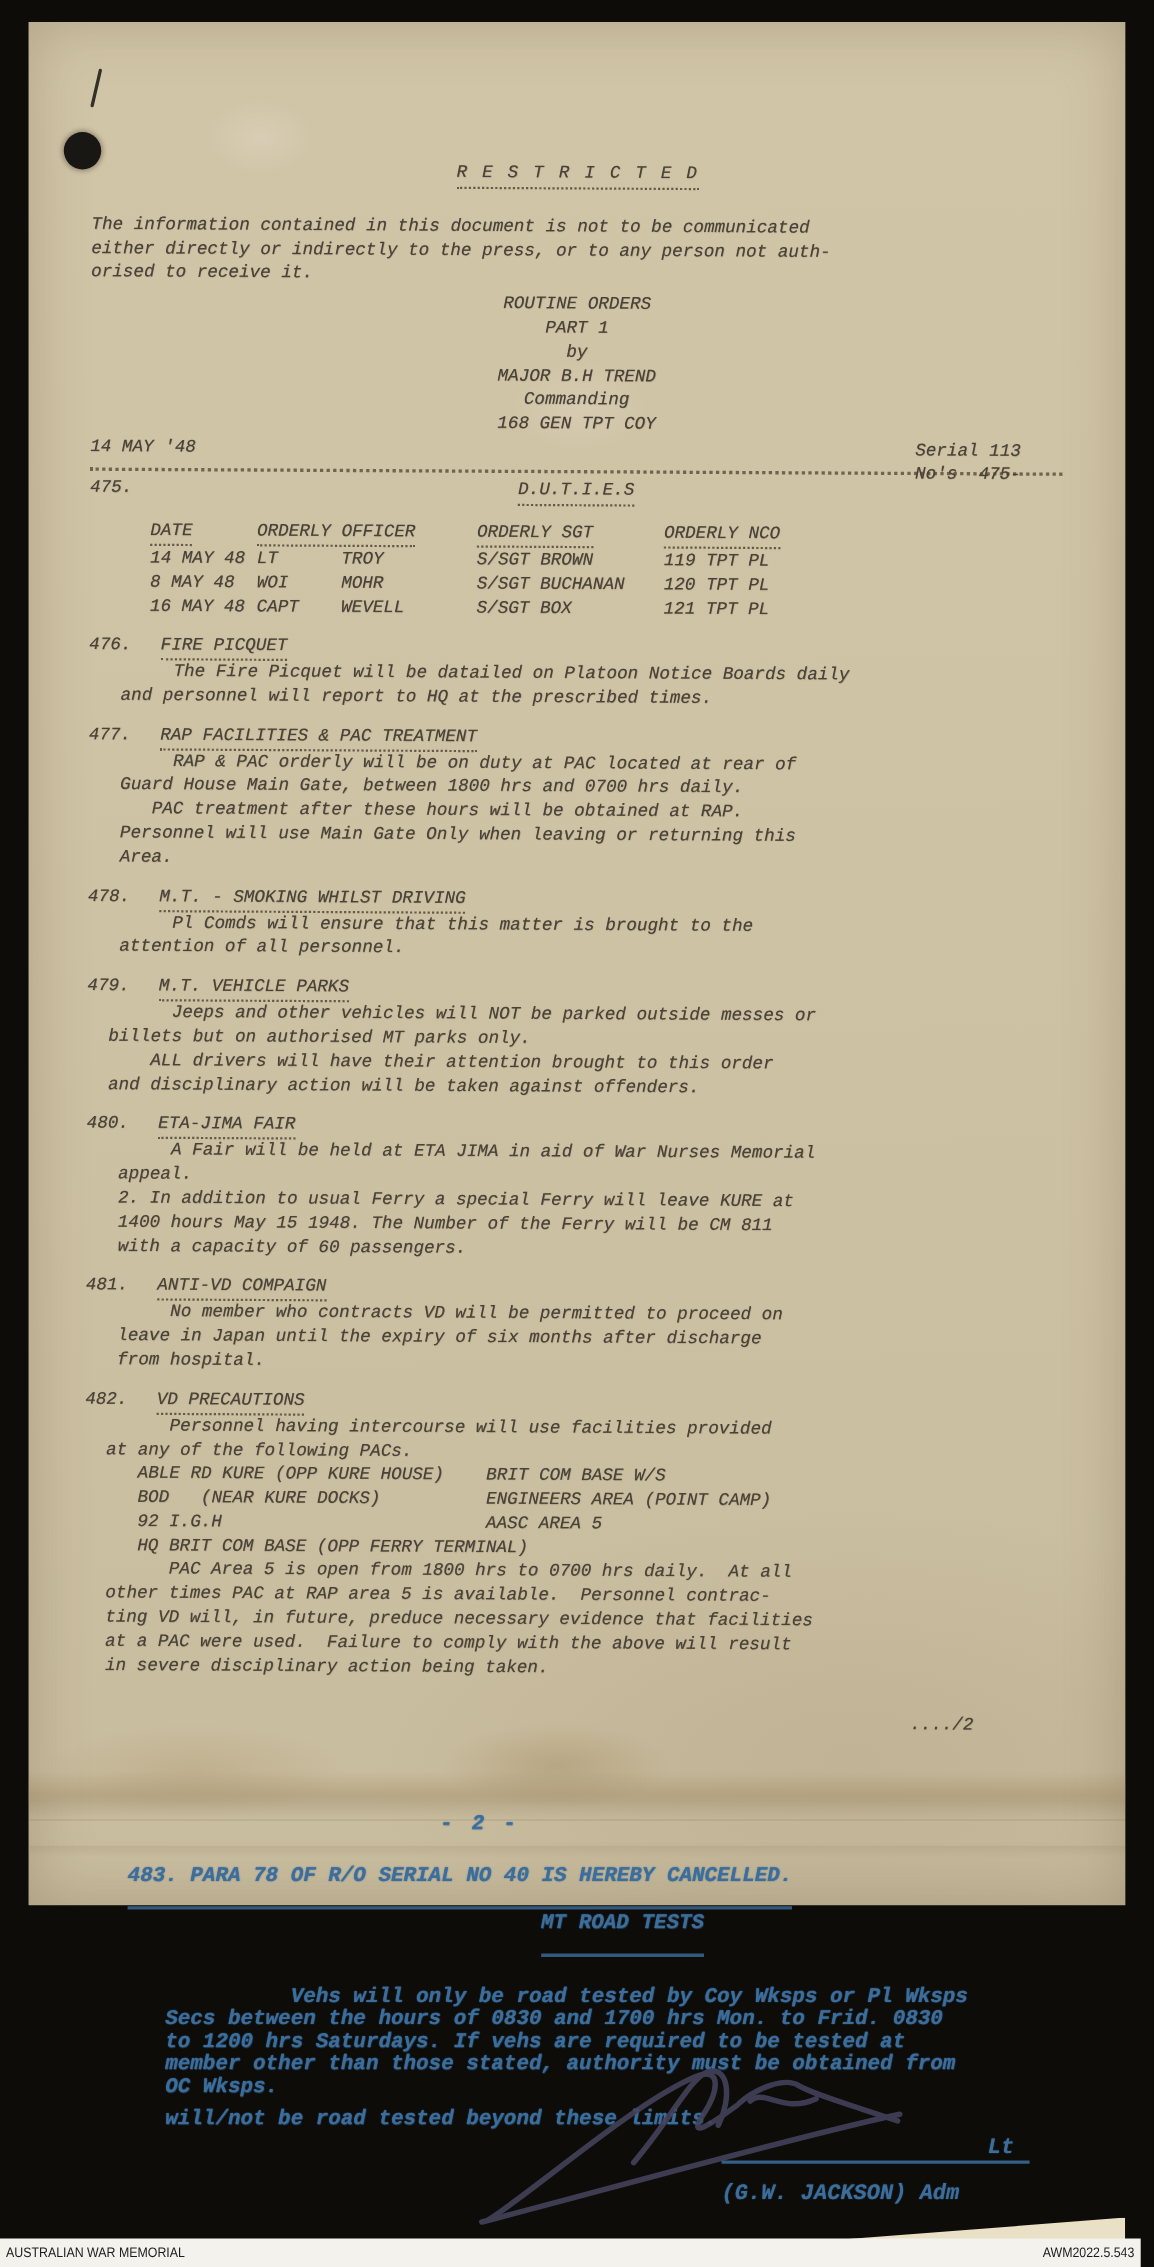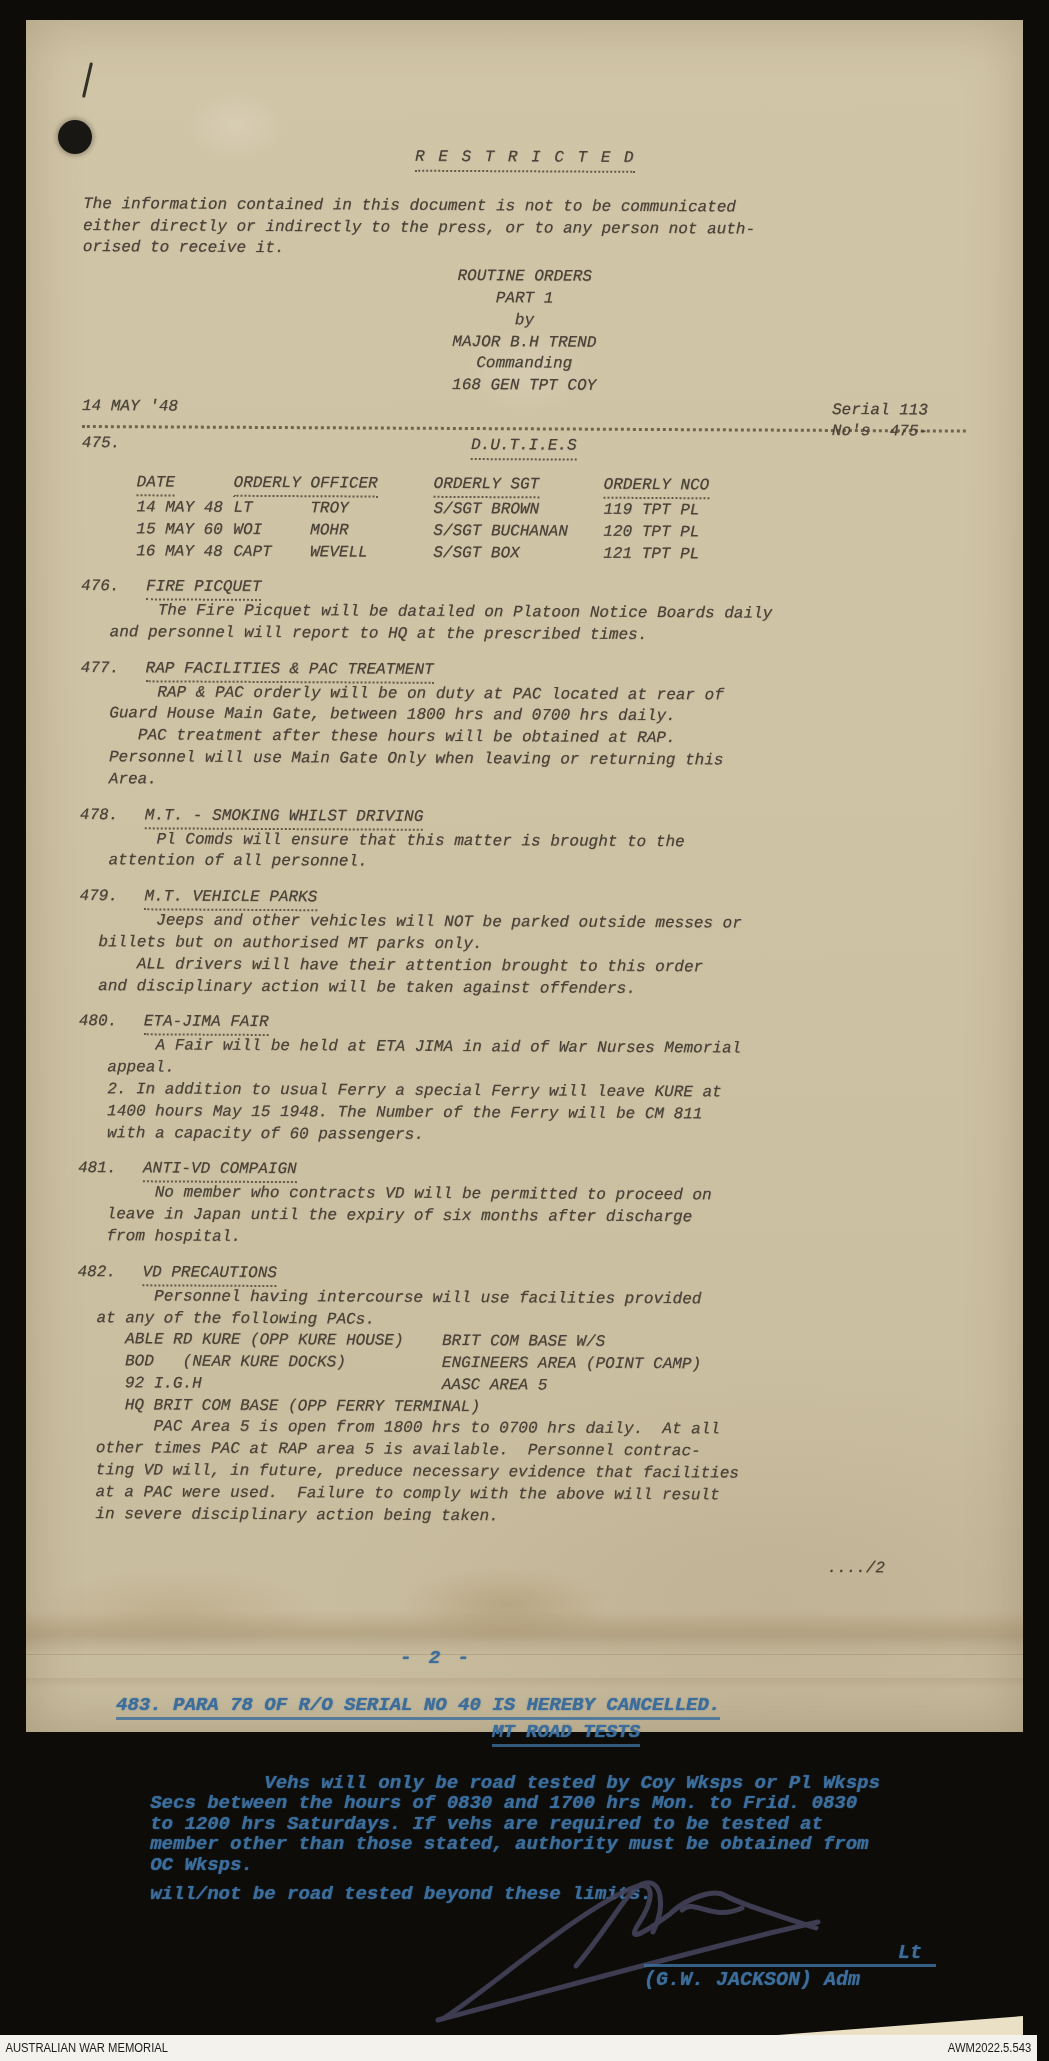--- a/index.html
+++ b/index.html
@@ -75,34 +75,34 @@
   .page-marker{margin-top:29px;text-align:right;padding-right:75px;}
   
   .page2{
     position:absolute;left:90px;top:1628px;width:870px;
     color:#3c6d9b;font-size:19px;line-height:20.5px;font-weight:700;
     transform:rotate(.2deeg);
     text-shadow:0 0 1.3px rgba(58,108,155,.8), .4px .4px 1px rgba(58,108,155,.45);
   }
   .p2-pageno{text-align:center;width:640px;letter-spacing:3px;}
   .p2-head{margin-top:24px;line-height:24px;white-space:pre;}
-  .p2-underline{border-bottom:3px solid rgba(60,110,156,.8);padding-bottom:0;display:inline-block;}
+  .p2-underline{border-bottom:3px solid rgba(60,110,156,.8);padding-bottom:16px;display:inline-block;}
   .p2-head2{margin-left:30px;line-height:24px;text-align:center;}
   .p2-body{margin-top:26px;}
   .p2-body .tline{min-height:20.5px;}
   .p2-routes{margin-top:9px;}
   
   .sig-svg{position:absolute;left:400px;top:1848px;pointer-events:none;}
   .sig-block{
     position:absolute;left:618px;top:1922px;width:292px;
     color:#3c6d9b;font-size:20px;font-weight:700;line-height:22px;
     text-shadow:0 0 1.3px rgba(58,108,155,.8);
   }
   .sig-rank{text-align:right;padding-right:14px;}
-  .sig-name{border-top:3px solid rgba(60,110,156,.85);padding-top:2px;white-space:pre;}
+  .sig-name{border-top:3px solid rgba(60,110,156,.85);padding-top:17px;white-space:pre;margin-left:12px;}
   
   .footer{
     position:absolute;left:0;top:2035px;width:1037px;height:26px;background:#f4f2ed;
     display:flex;justify-content:space-between;align-items:center;
     font-family:"Liberation Sans","DejaVu Sans",sans-serif;font-size:12.5px;color:#1c1c1c;
   }
   .footer-left{padding-left:6px;transform:scaleX(.9);transform-origin:left center;}
   .footer-right{padding-right:6px;transform:scaleX(.9);transform-origin:right center;}
 </style>
 </head>
@@ -155,21 +155,21 @@
         <span class="tcol c4"><span class="dotted">ORDERLY NCO</span></span>
       </div>
       <div>
           <div class="trow">
             <span class="tcol c1">14 MAY 48</span>
             <span class="tcol c2">LT      TROY</span>
             <span class="tcol c3">S/SGT BROWN</span>
             <span class="tcol c4">119 TPT PL</span>
           </div>
           <div class="trow">
-            <span class="tcol c1">15 MAY 60</span>
+            <span class="tcol c1">8 MAY 48</span>
             <span class="tcol c2">WOI     MOHR</span>
             <span class="tcol c3">S/SGT BUCHANAN</span>
             <span class="tcol c4">120 TPT PL</span>
           </div>
           <div class="trow">
             <span class="tcol c1">16 MAY 48</span>
             <span class="tcol c2">CAPT    WEVELL</span>
             <span class="tcol c3">S/SGT BOX</span>
             <span class="tcol c4">121 TPT PL</span>
           </div>

